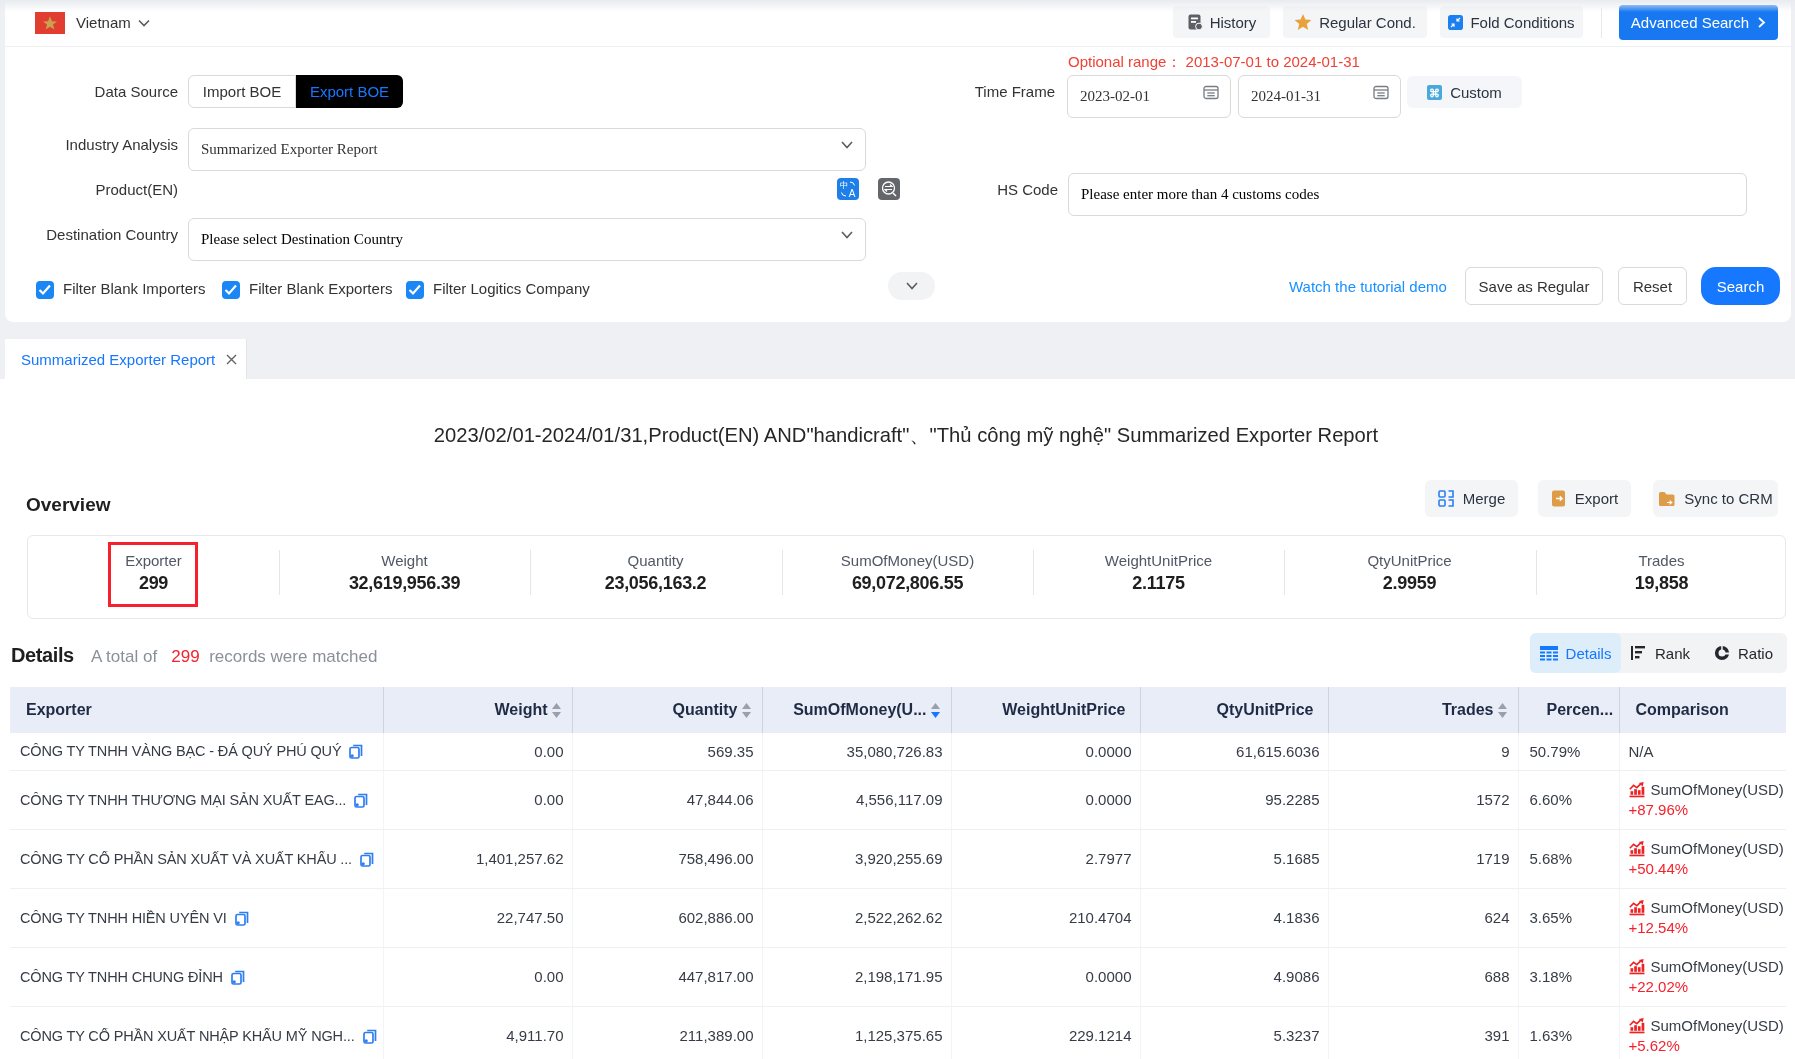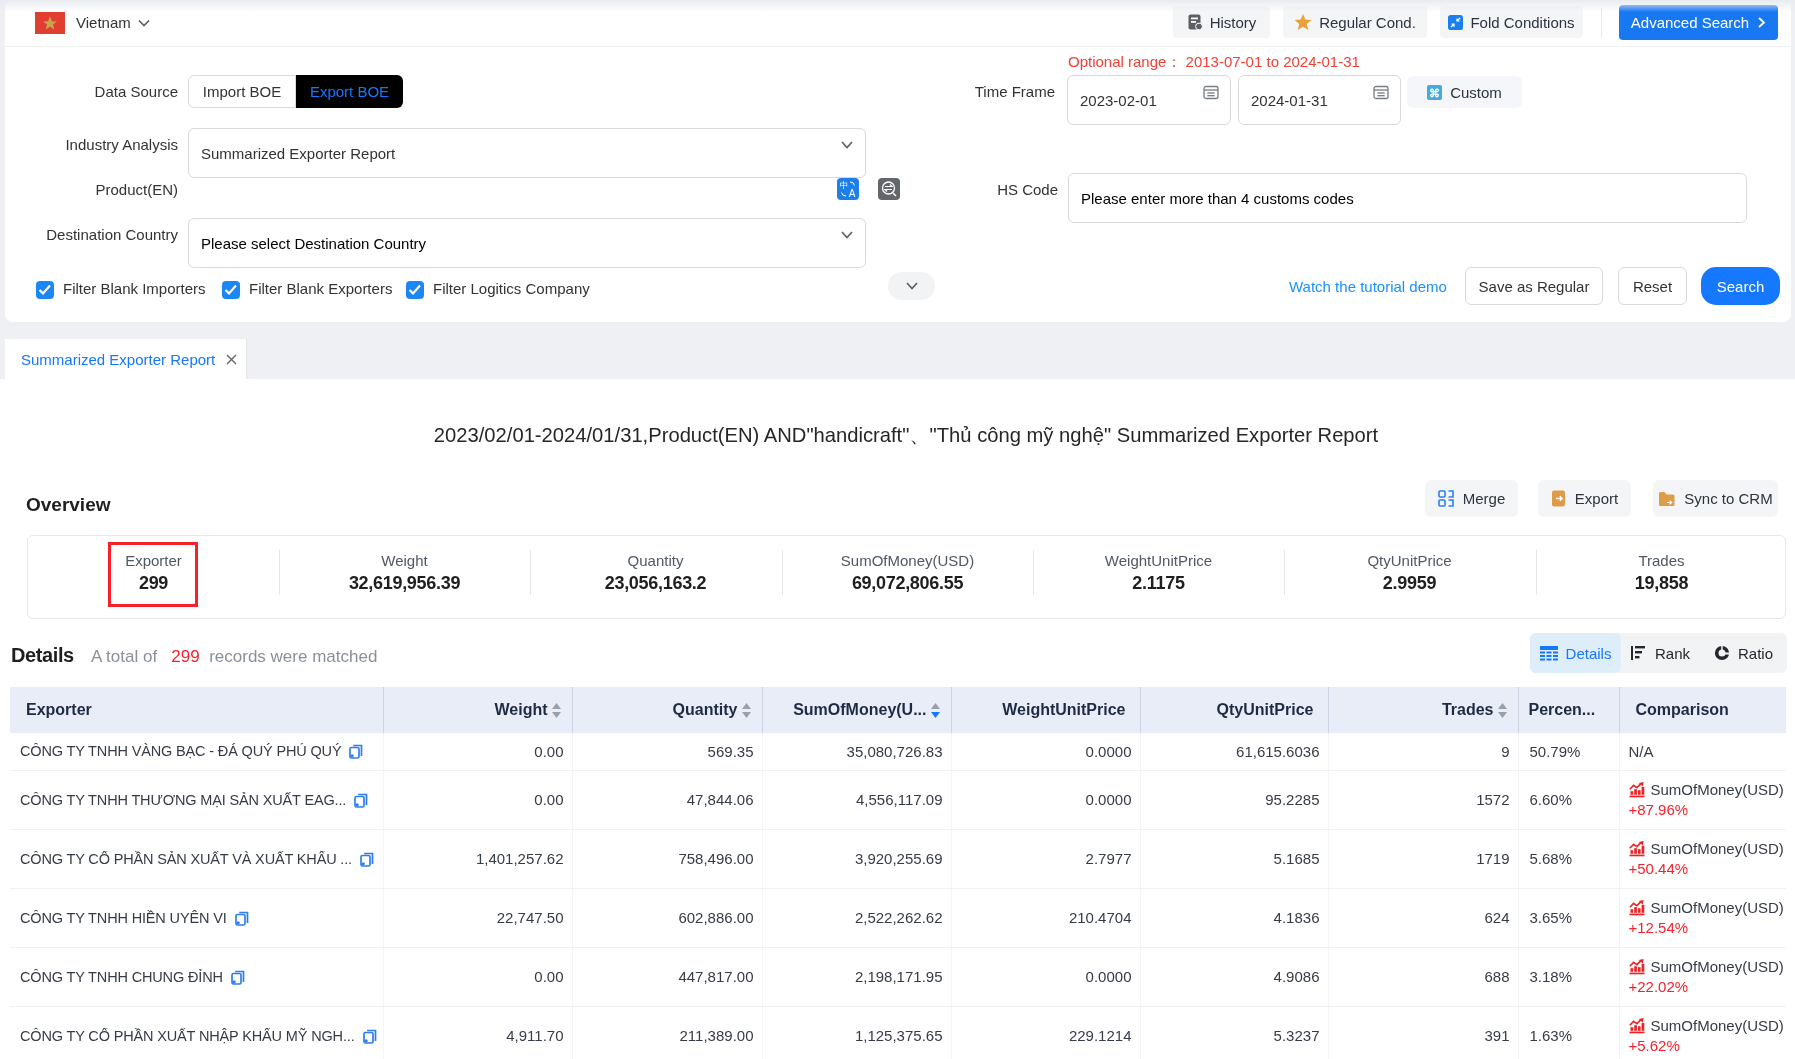--- a/index.html
+++ b/index.html
@@ -14,21 +14,21 @@
 #topgrad { position:absolute; left:-5px; top:0; width:1795px; height:12px; background:linear-gradient(#e8ebef,rgba(255,255,255,0)); z-index:5; }
 #flag { position:absolute; left:30px; top:12px; width:30px; height:22px; background:#e13d30; }
 #vn { position:absolute; left:71px; top:14px; font-size:15px; color:#333; }
 .chev { stroke:#565e66; stroke-width:1.6; fill:none; }
 .tbtn { position:absolute; top:6px; height:32px; background:#f4f5f7; border-radius:4px; display:flex; align-items:center; justify-content:center; gap:7px; font-size:15px; color:#2b3440; }
 #advbtn { position:absolute; left:1614px; top:5px; width:159px; height:35px; background:#1778f2; border-radius:4px; color:#fff; display:flex; align-items:center; justify-content:center; gap:8px; font-size:15px; }
 #tdivider { position:absolute; left:1596px; top:8px; width:1px; height:30px; background:#e7e8ea; }
 
 
 .flabel { position:absolute; width:173px; text-align:right; font-size:15px; color:#333; line-height:33px; height:33px; }
-.fbox { position:absolute; height:50px; font-size:15px; border:1px solid #d9d9d9; border-radius:6px; background:#fff; display:flex; align-items:center; }
+.fbox { position:absolute; height:43px; font-size:15px; border:1px solid #d9d9d9; border-radius:6px; background:#fff; display:flex; align-items:center;font-family:Liberation Serif, serif; }
 .ph { color:#000000; }
 #seg { position:absolute; left:183px; top:75px; width:215px; height:33px; border-radius:16px; display:flex; }
 #seg .s1 { width:108px; border:1px solid #d9d9d9; border-radius:6px 0 0 6px; background:#fff; display:flex; align-items:center; justify-content:center; color:#333; }
 #seg .s2 { width:107px; border-radius:0 6px 6px 0; background:#000000; display:flex; align-items:center; justify-content:center; color:#1677ff; }
 #optrange { position:absolute; left:1063px; top:53px; font-size:15px; color:#f04134; }
 .cal { position:absolute; right:11px; top:8px; }
 #custom { position:absolute; left:1402px; top:76px; width:115px; height:32px; background:#f4f6f9; border-radius:6px; display:flex; align-items:center; justify-content:center; gap:8px; color:#2b3440; font-size:15px; }
 .cb { position:absolute; top:281px; width:18px; height:18px; background:#1a87f5; border-radius:4px; }
 .cb svg { position:absolute; left:2px; top:3px; }
 .cblabel { position:absolute; top:280px; font-size:15px; color:#333; }
@@ -372,21 +372,21 @@
         <th>
               <div class="thr" style="padding-right:14px;">QtyUnitPrice</div>
             </th>
         <th>
               <div class="thr">Trades <svg width="11" height="17" viewBox="0 0 11 17">
                   <polygon points="5.5,1 10,7 1,7" fill="#99a0aa"></polygon>
                   <polygon points="5.5,16 10,10 1,10" fill="#99a0aa"></polygon>
                 </svg></div>
             </th>
         <th style="text-align:left;">
-              <div style="padding-left:10px;text-align:left;">Percen...</div>
+              <div style="padding-left:28px;text-align:left;">Percen...</div>
             </th>
         <th class="last" style="text-align:left;">
               <div style="padding-left:16px;text-align:left;">Comparison</div>
             </th>
       </tr>
       <tr style="height:37px;">
         <td>
               <div class="name">CÔNG TY TNHH VÀNG BẠC - ĐÁ QUÝ PHÚ QUÝ <svg class="cpy" width="14" height="16" viewBox="0 0 14 16">
                   <g fill="none" stroke="#2e7ef2" stroke-width="1.7">
                     <path d="M4.2 2.5 h8.3 v10.5"></path>

